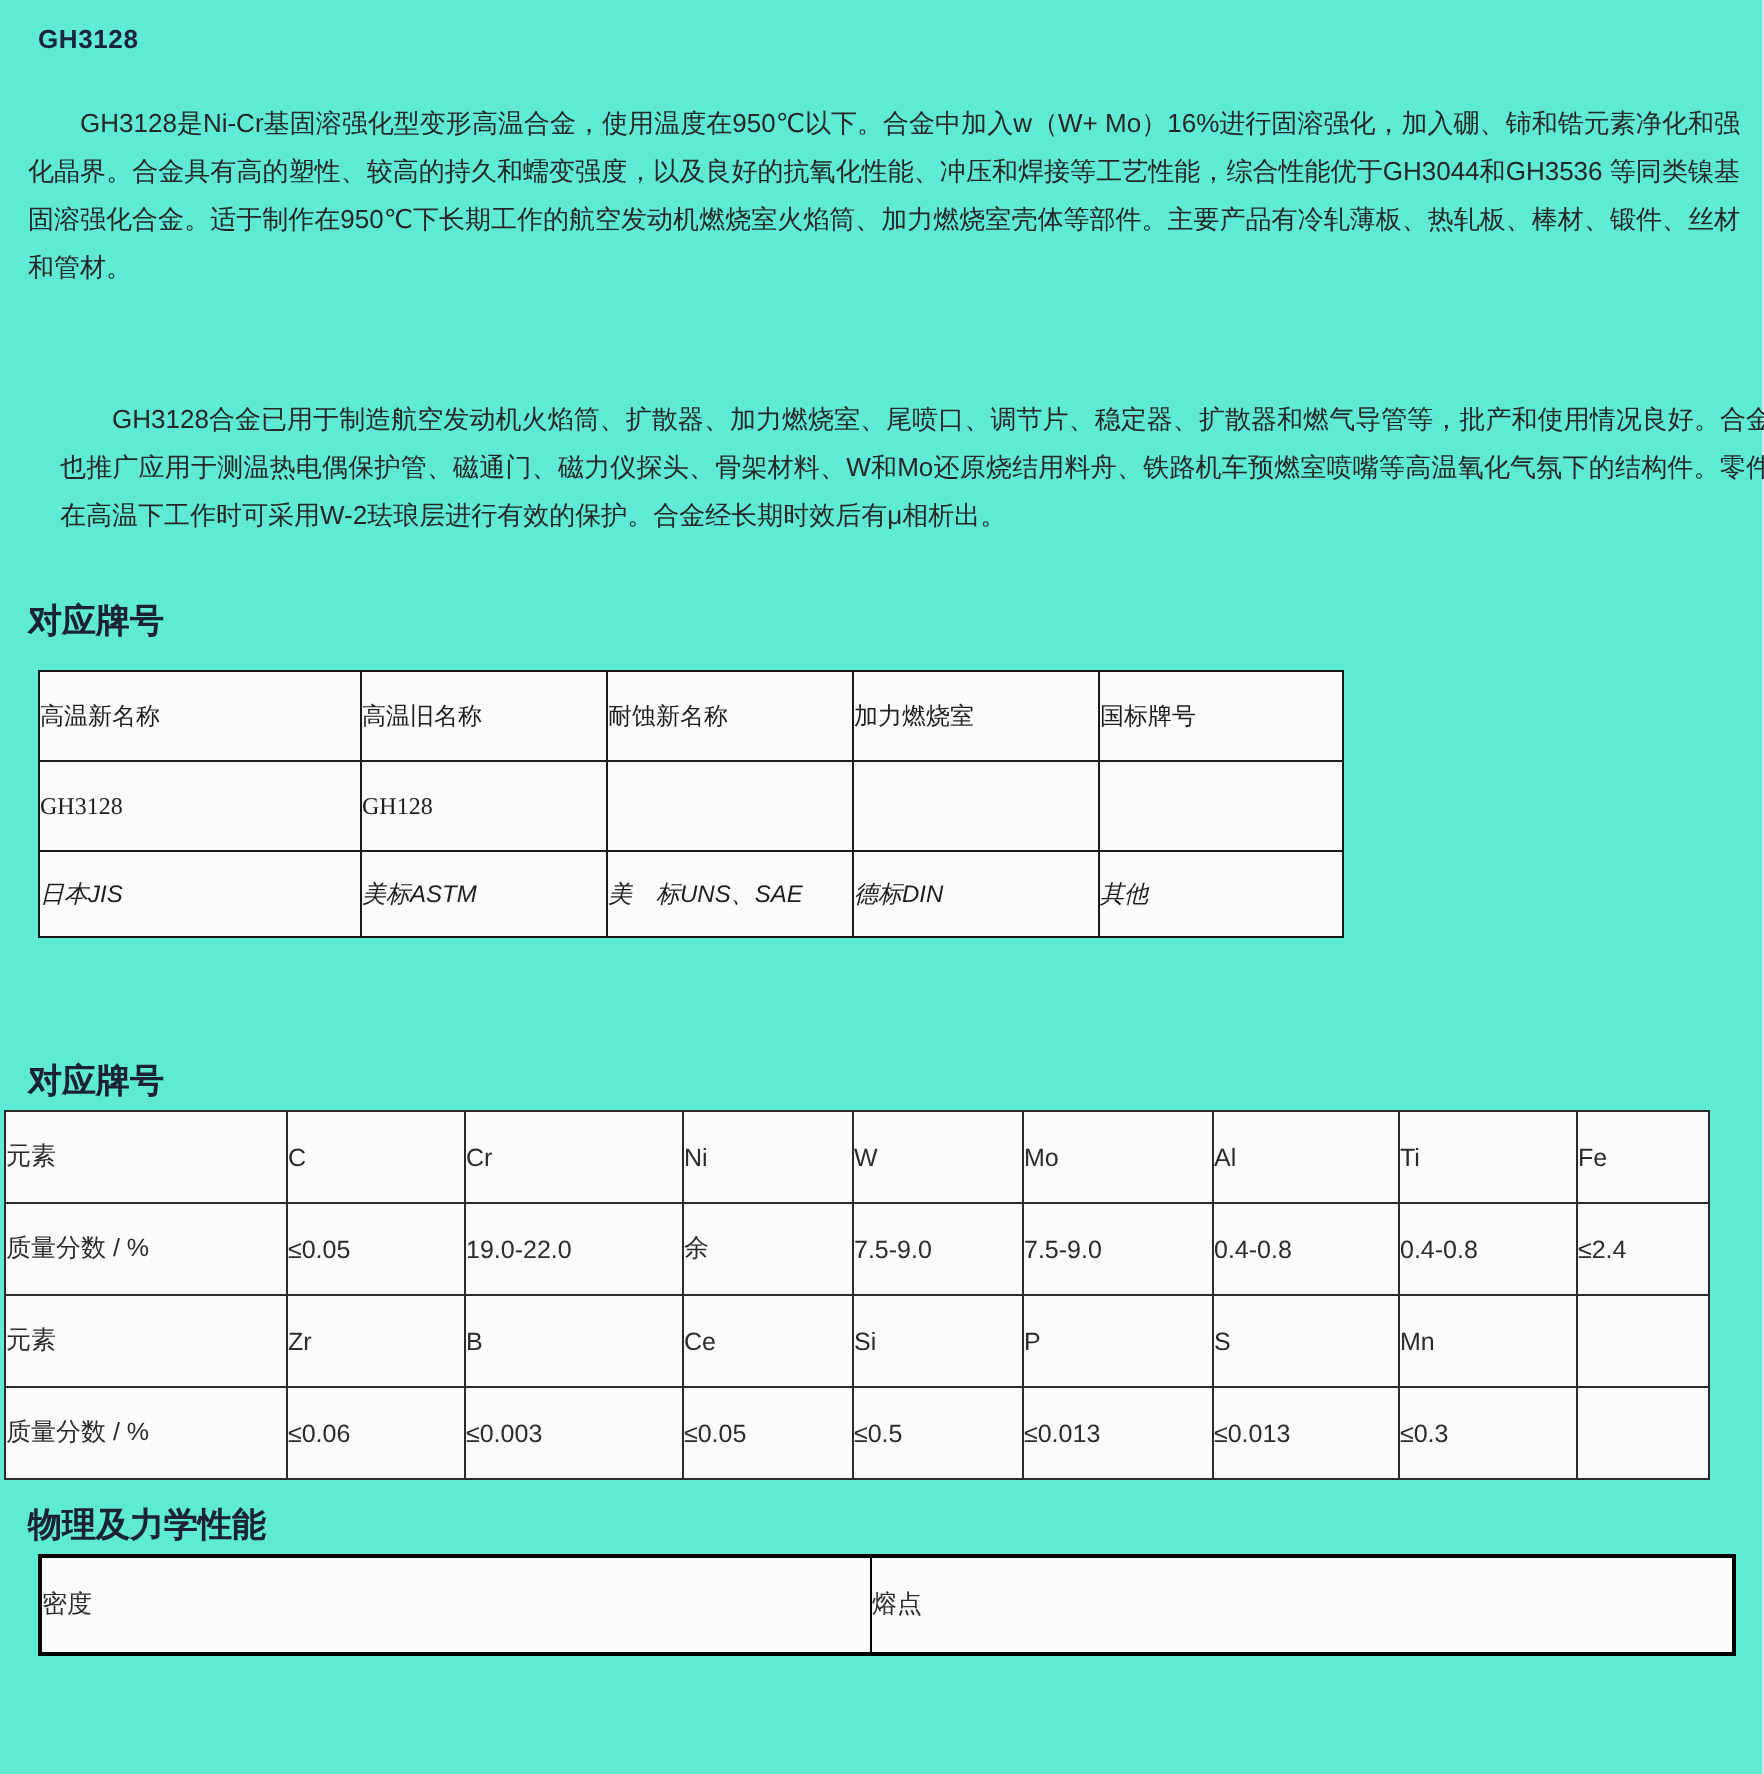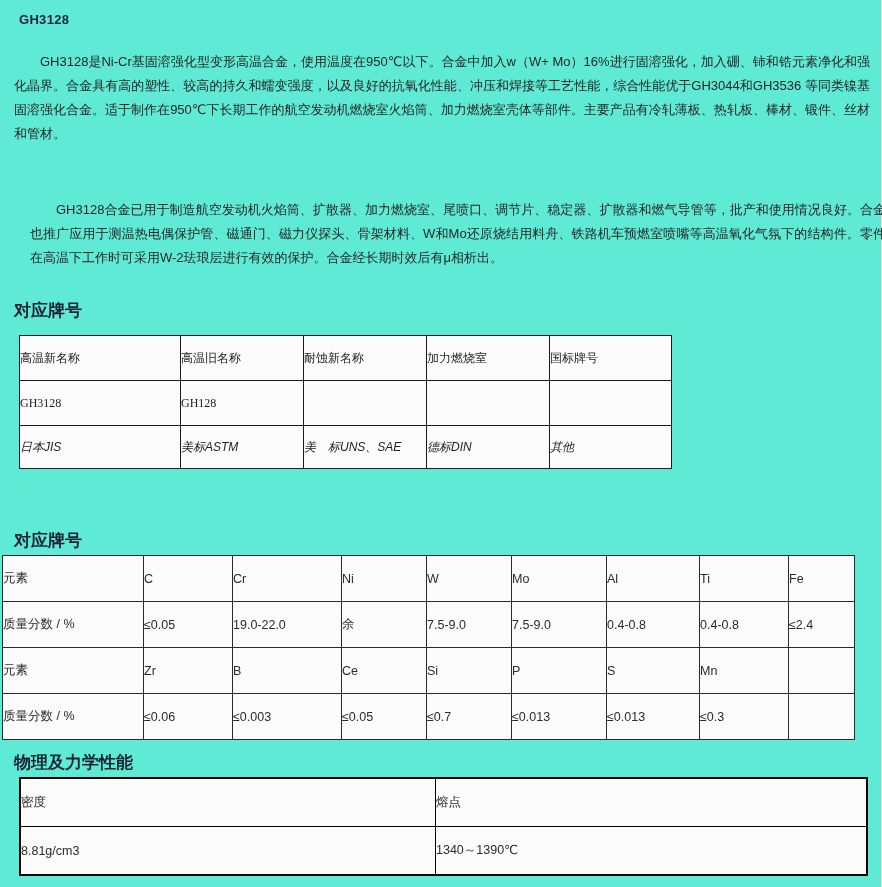--- a/index.html
+++ b/index.html
@@ -199,37 +199,33 @@
         <td>P</td>
         <td>S</td>
         <td>Mn</td>
         <td class="blank"></td>
       </tr>
       <tr>
         <td>质量分数 / %</td>
         <td>≤0.06</td>
         <td>≤0.003</td>
         <td>≤0.05</td>
-        <td>≤0.7</td>
+        <td>≤0.5</td>
         <td>≤0.013</td>
         <td>≤0.013</td>
         <td>≤0.3</td>
         <td class="blank"></td>
       </tr>
     </tbody>
   </table>
 
   <div class="section-heading" id="heading-physical">物理及力学性能</div>
 
   <table id="table-phys">
     <tbody>
       <tr>
         <td style="width:414px">密度</td>
         <td style="width:430px">熔点</td>
       </tr>
-      <tr>
-        <td>8.81g/cm3</td>
-        <td>1340～1390℃</td>
-      </tr>
     </tbody>
   </table>
 
 </div>
 
 </body></html>

